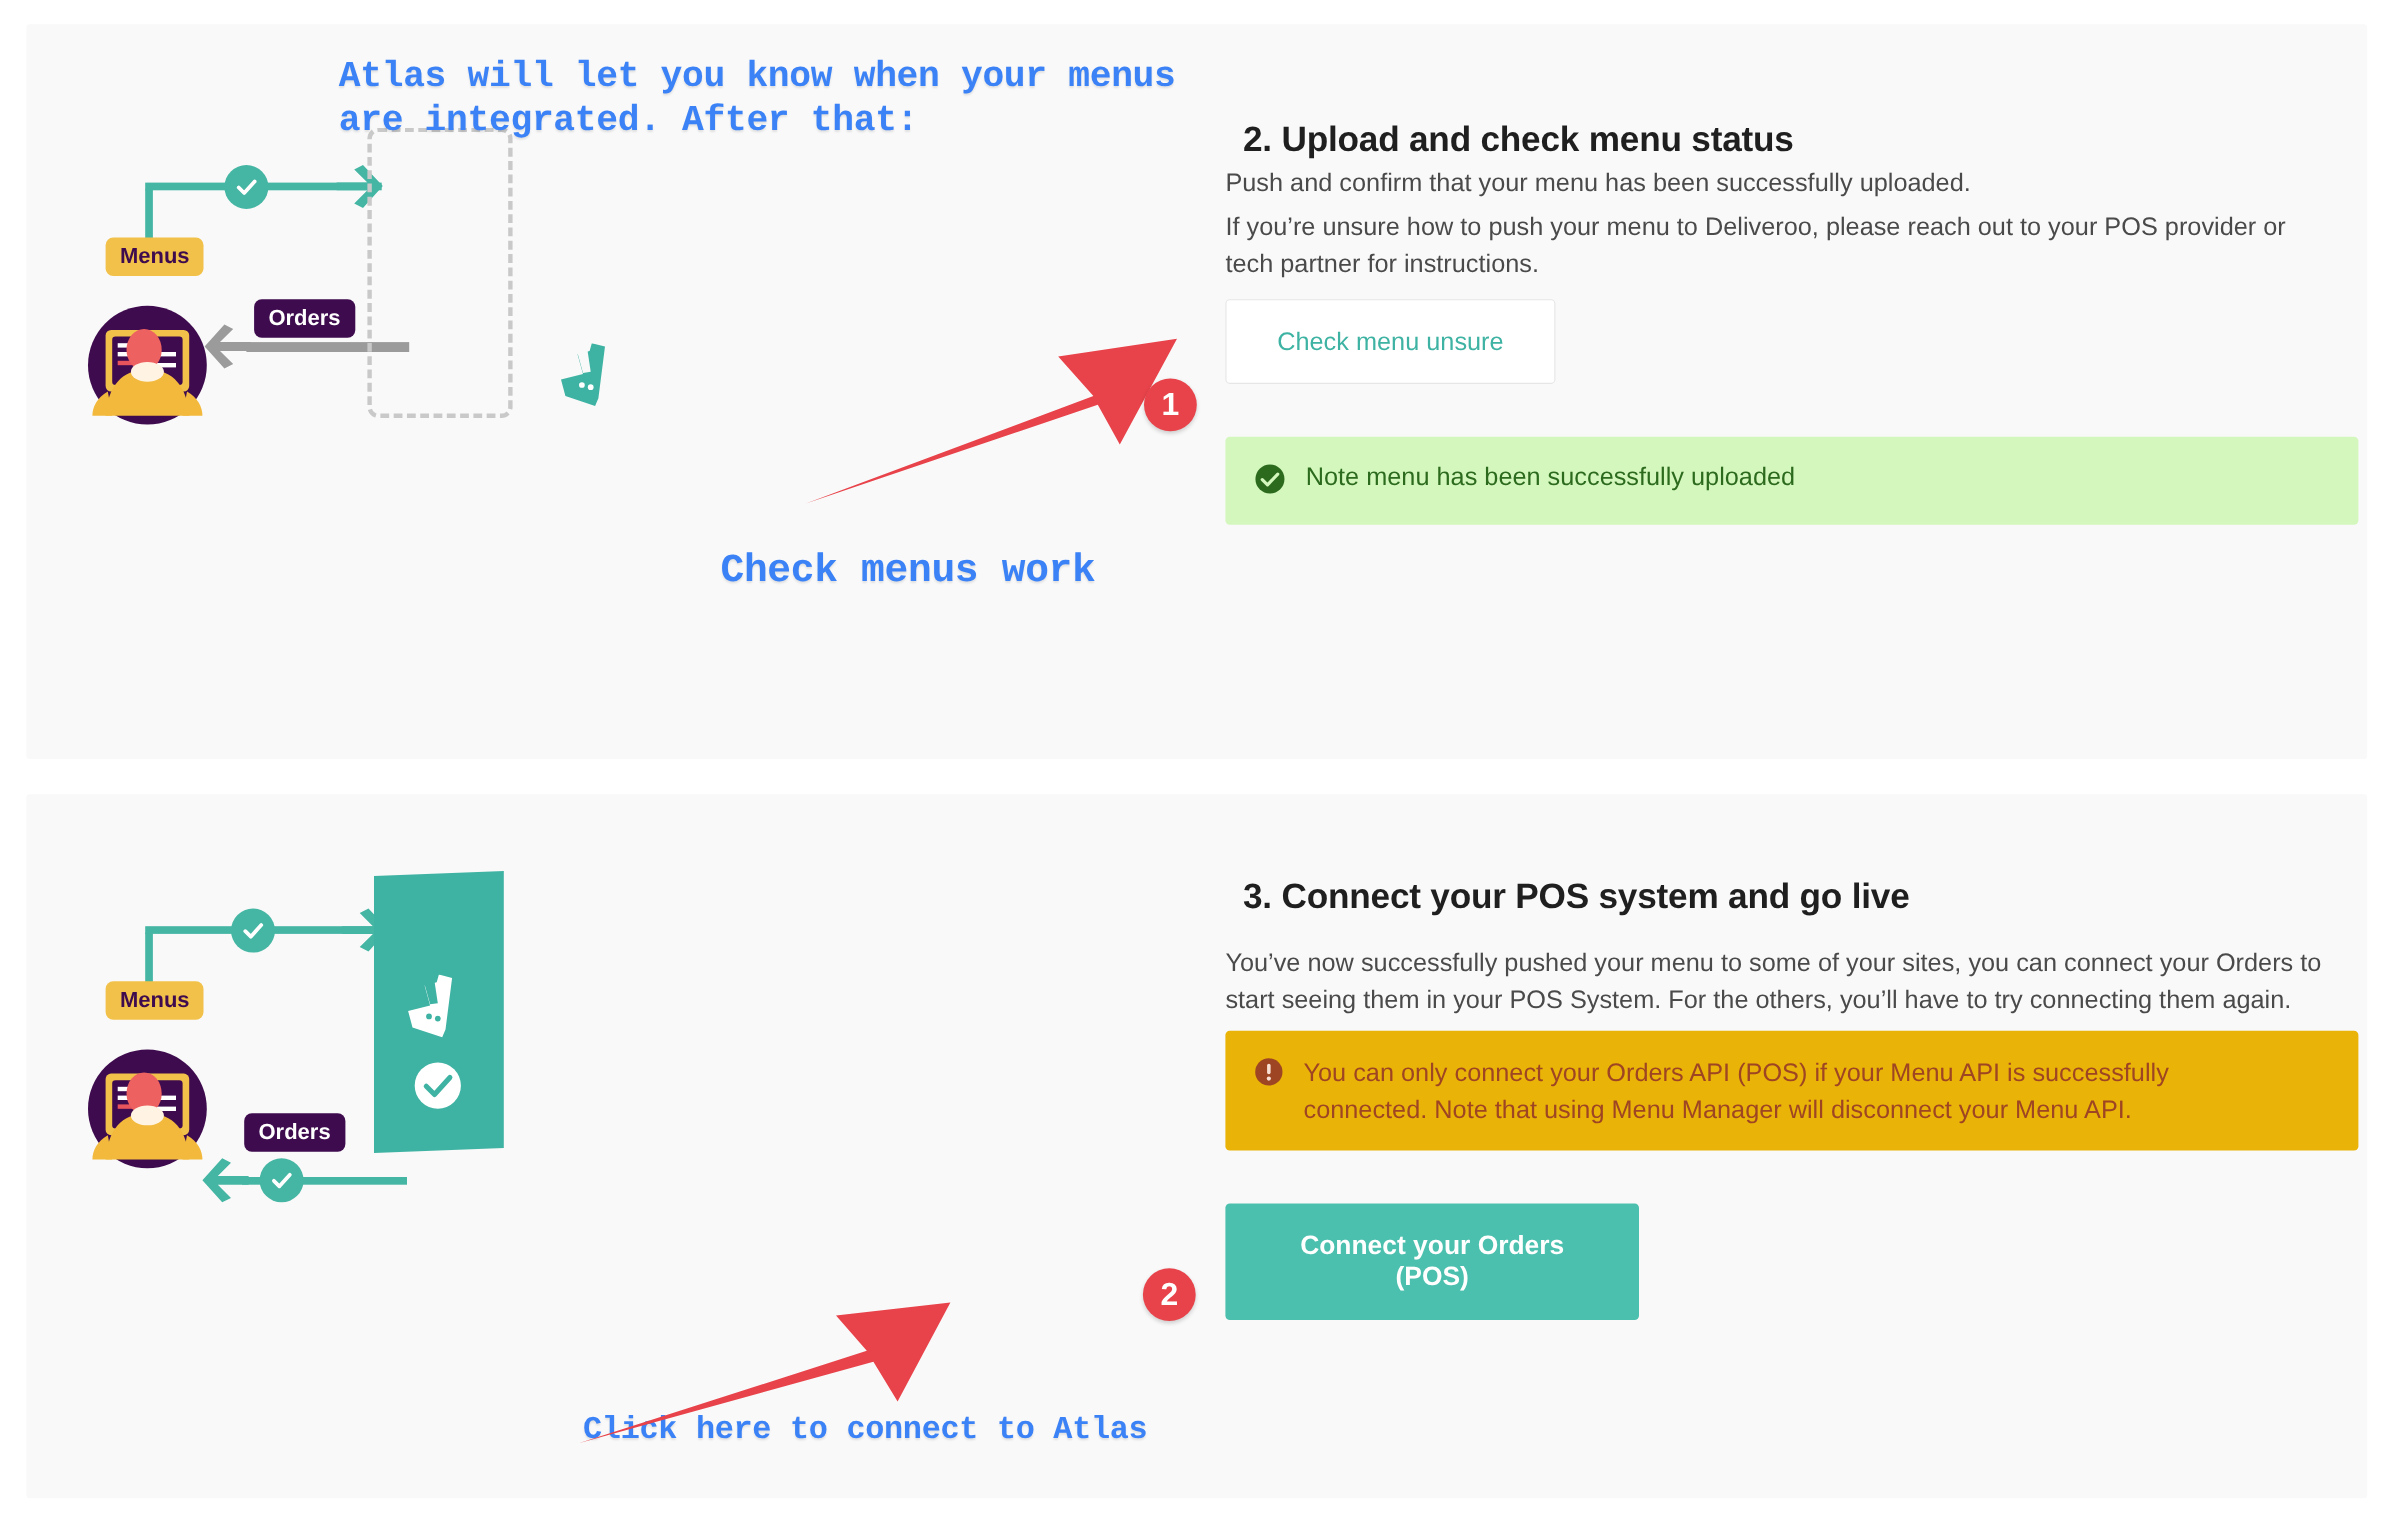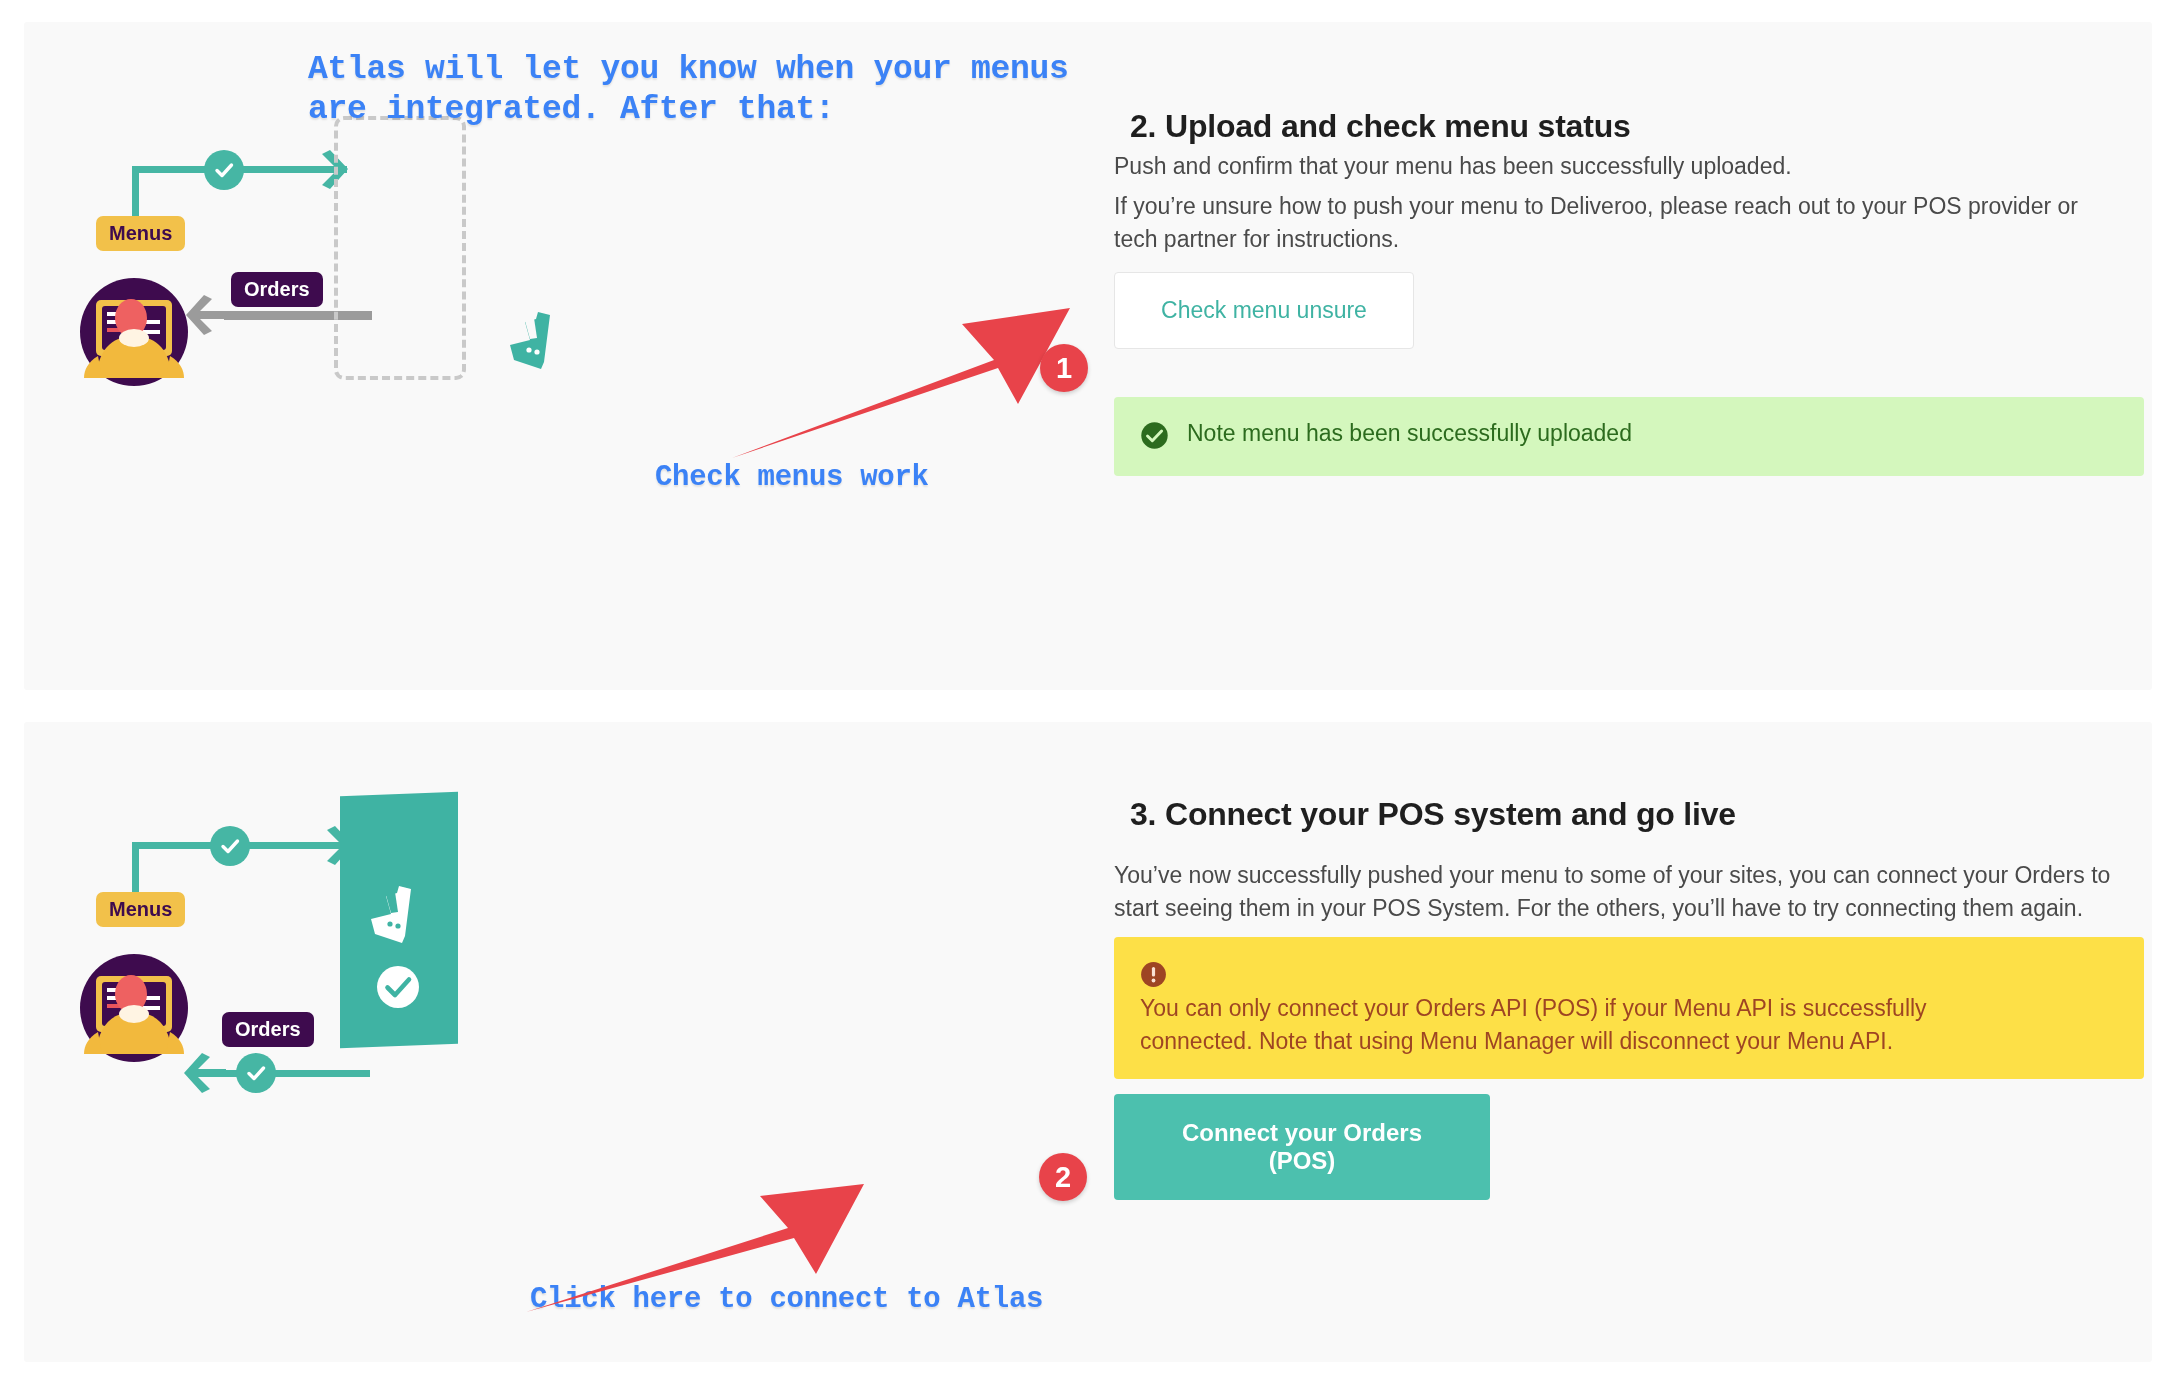--- a/index.html
+++ b/index.html
@@ -49,22 +49,22 @@
     font-family: Liberation Mono, monospace;
   }
   #annot-top {
     left: 308px;
     top: 50px;
     font-size: 33px;
     width: 800px;
   }
   #annot-check {
     left: 655px;
-    top: 460px;
-    font-size: 29px;
+    top: 497px;
+    font-size: 36px;
   }
   #annot-click {
     left: 530px;
     top: 1282px;
     font-size: 29px;
   }
 
   
   .diagram { position: absolute; }
 
@@ -169,23 +169,22 @@
   .banner-success {
     background: #D4F7BD;
     padding: 22px 26px;
   }
   .banner-success .banner-text {
     color: #2C6B1E;
     font-size: 23px;
     line-height: 1.3;
   }
   .banner-warning {
-    background: #fde047;
+    background: #eab308;
     padding: 22px 26px;
-    flex-direction: column;
   }
   .banner-warning .banner-text {
     color: #9E4523;
     font-size: 23px;
     line-height: 1.42;
   }
   .banner-icon { flex: 0 0 auto; margin-right: 18px; margin-top: 2px; }
 
   
   .num-bubble {

